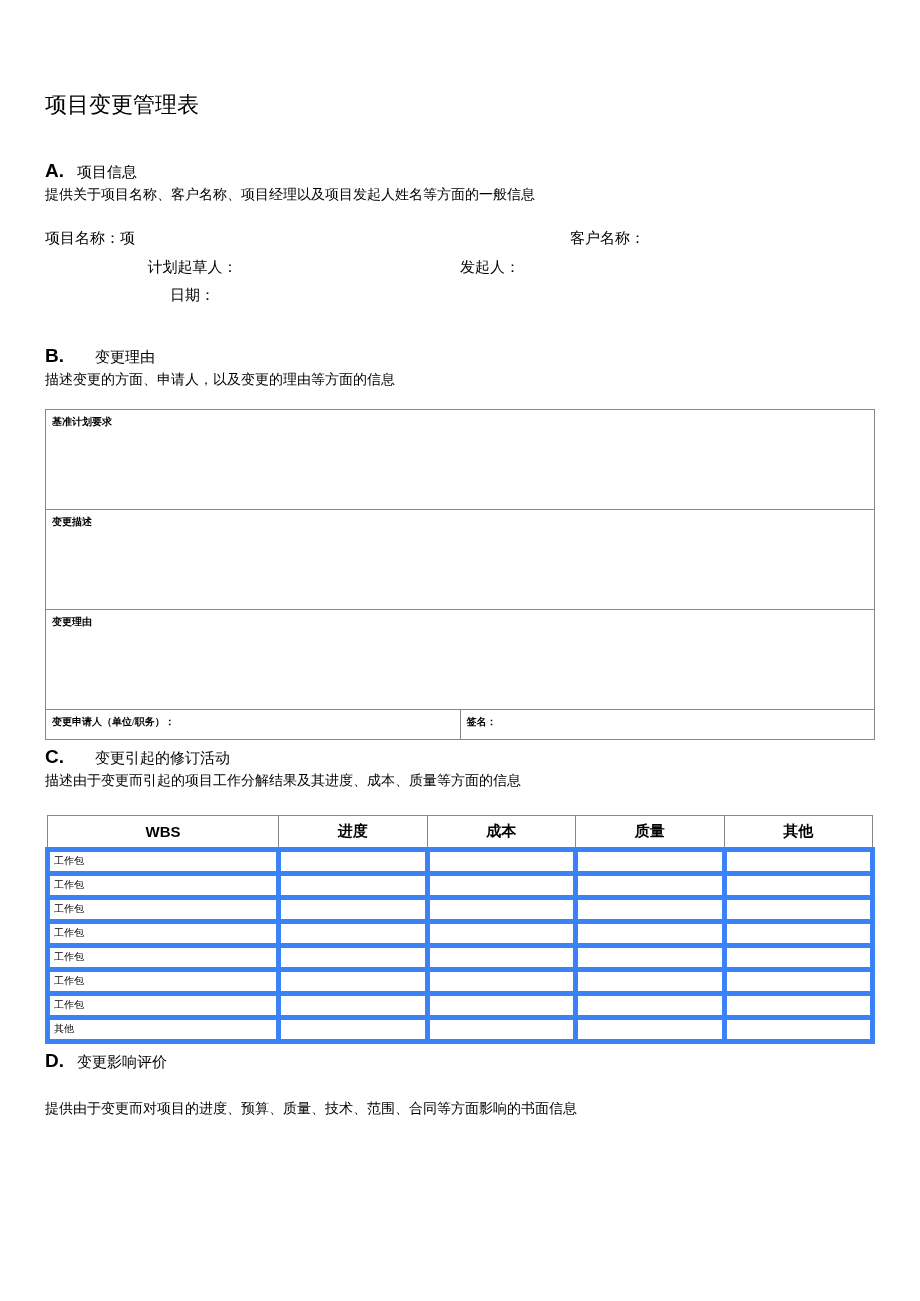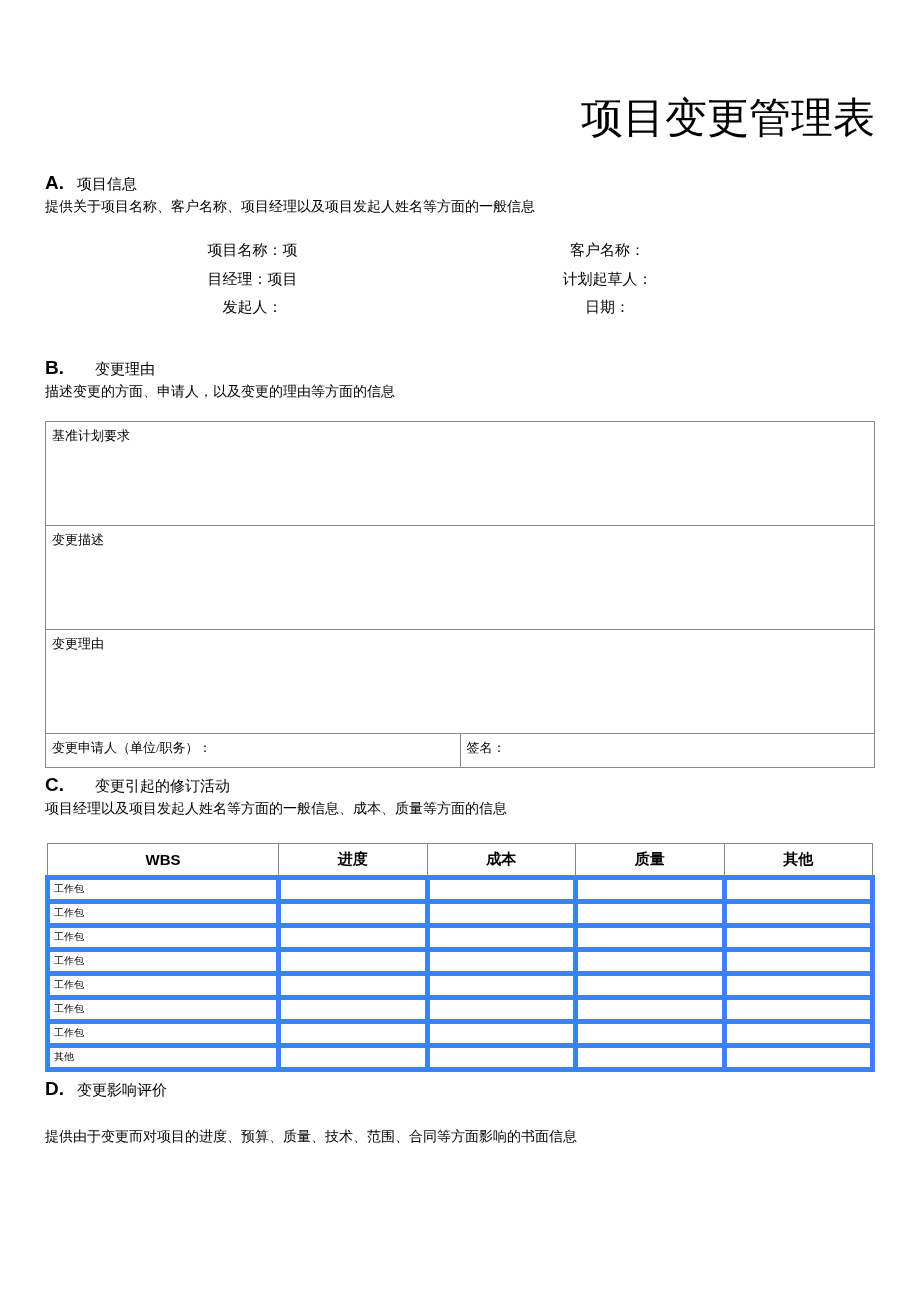--- a/index.html
+++ b/index.html
@@ -4,24 +4,24 @@
   <style>
     * { margin: 0; padding: 0; box-sizing: border-box; }
     body {
       font-family: "SimSun", "宋体", serif;
       background: #fff;
       color: #000;
       padding: 90px 45px 40px 45px;
       width: 920px;
     }
     .title {
-      text-align: right;
-      font-size: 42px;
+      text-align: left;
+      font-size: 22px;
       font-weight: normal;
-      margin-bottom: 26px;
+      margin-bottom: 40px;
       font-family: "SimSun", "宋体", serif;
     }
     .section-header {
       font-size: 18px;
       margin-bottom: 4px;
     }
     .section-letter {
       font-family: Arial, sans-serif;
       font-weight: bold;
       font-size: 19px;
@@ -36,32 +36,33 @@
       margin-bottom: 20px;
       font-family: "SimSun", "宋体", serif;
     }
     .info-grid {
       display: grid;
       grid-template-columns: 1fr 1fr;
       font-size: 15px;
       margin-bottom: 35px;
       line-height: 1.9;
     }
-    .info-left { text-align: center; }
+    .info-left { text-align: left; }
     .info-right { text-align: center; padding-right: 120px; }
     .table-b {
       width: 100%;
       border-collapse: collapse;
       margin-bottom: 6px;
     }
     .table-b td {
       border: 1px solid #888;
       padding: 5px 6px 80px 6px;
-      font-size: 13px;
+      font-size: 10px;
       vertical-align: top;
+      font-weight: bold;
     }
     .table-b tr.sig-row td {
       padding: 5px 6px 10px 6px;
     }
     .table-c {
       width: 100%;
       border-collapse: collapse;
       margin-top: 25px;
       margin-bottom: 6px;
     }
@@ -88,21 +89,20 @@
 <h1 class="title">项目变更管理表</h1>
 
 <div class="section-header">
   <span class="section-letter">A.</span><span class="section-name">项目信息</span>
 </div>
 <div class="section-desc">提供关于项目名称、客户名称、项目经理以及项目发起人姓名等方面的一般信息</div>
 
 <div class="info-grid">
   <div class="info-left">项目名称：项</div>
   <div class="info-right">客户名称：</div>
-  <div class="info-left">目经理：项目</div>
   <div class="info-right">计划起草人：</div>
   <div class="info-left">发起人：</div>
   <div class="info-right">日期：</div>
 </div>
 
 <div class="section-header">
   <span class="section-letter">B.</span><span class="sp"></span><span class="section-name">变更理由</span>
 </div>
 <div class="section-desc">描述变更的方面、申请人，以及变更的理由等方面的信息</div>
 
@@ -120,21 +120,21 @@
   <tr class="sig-row">
     <td style="width:50%">变更申请人（单位/职务）：</td>
     <td style="width:50%">签名：</td>
   </tr>
 </tbody>
   </table>
 
 <div class="section-header">
   <span class="section-letter">C.</span><span class="sp"></span><span class="section-name">变更引起的修订活动</span>
 </div>
-<div class="section-desc">项目经理以及项目发起人姓名等方面的一般信息、成本、质量等方面的信息</div>
+<div class="section-desc">描述由于变更而引起的项目工作分解结果及其进度、成本、质量等方面的信息</div>
 
 <table class="table-c">
   <tbody>
       <tr>
     <th style="width:28%">WBS</th>
     <th style="width:18%">进度</th>
     <th style="width:18%">成本</th>
     <th style="width:18%">质量</th>
     <th style="width:18%">其他</th>
   </tr>

